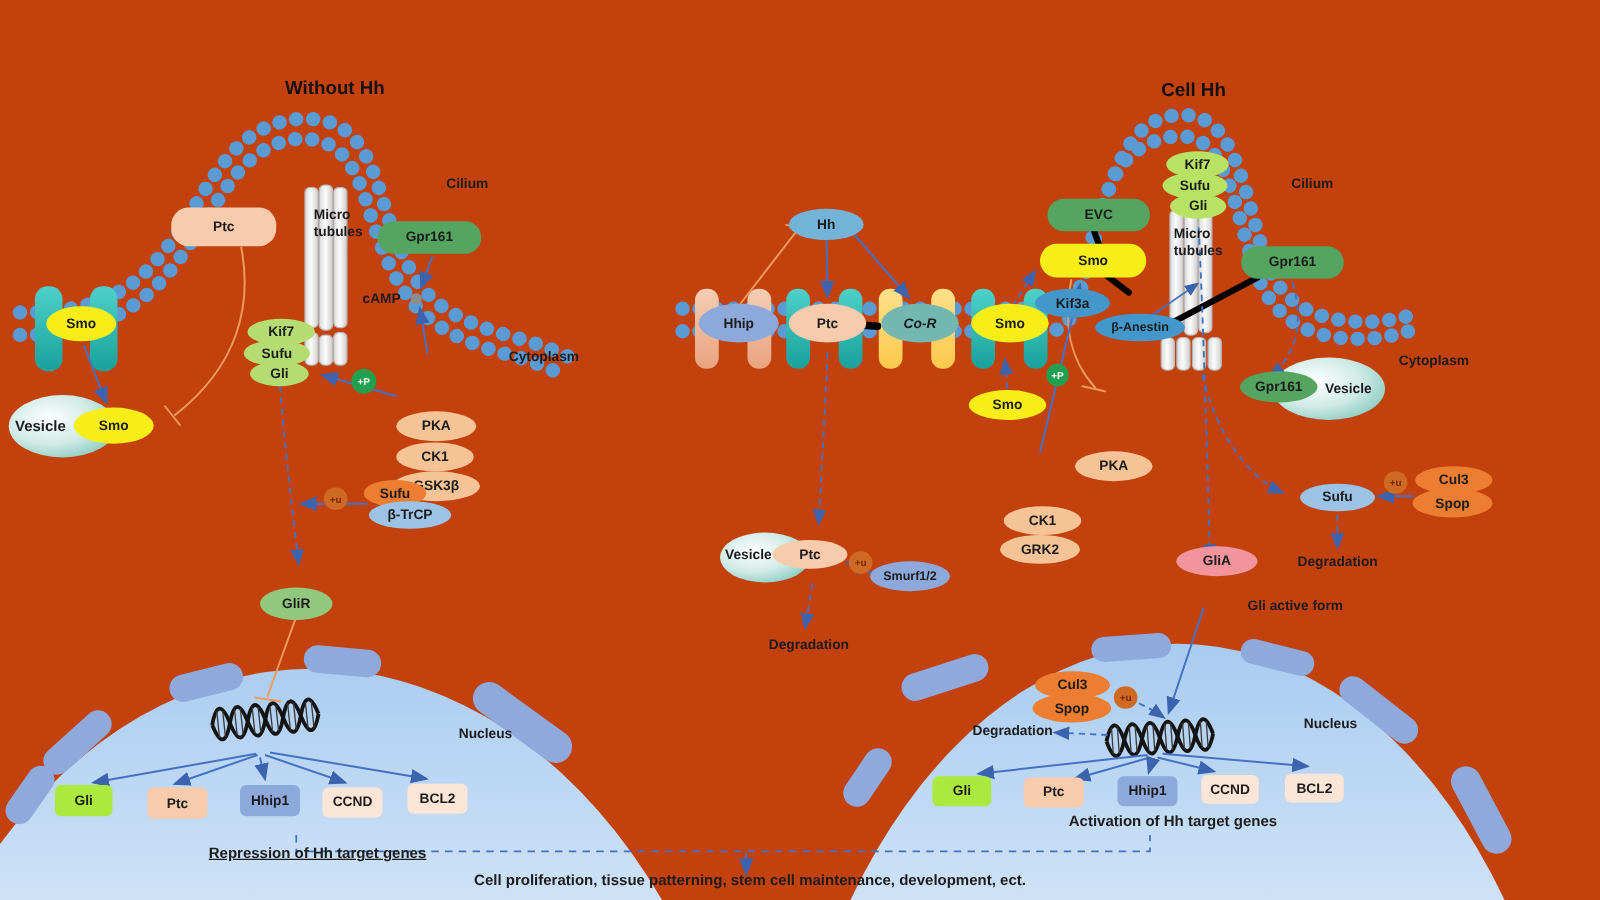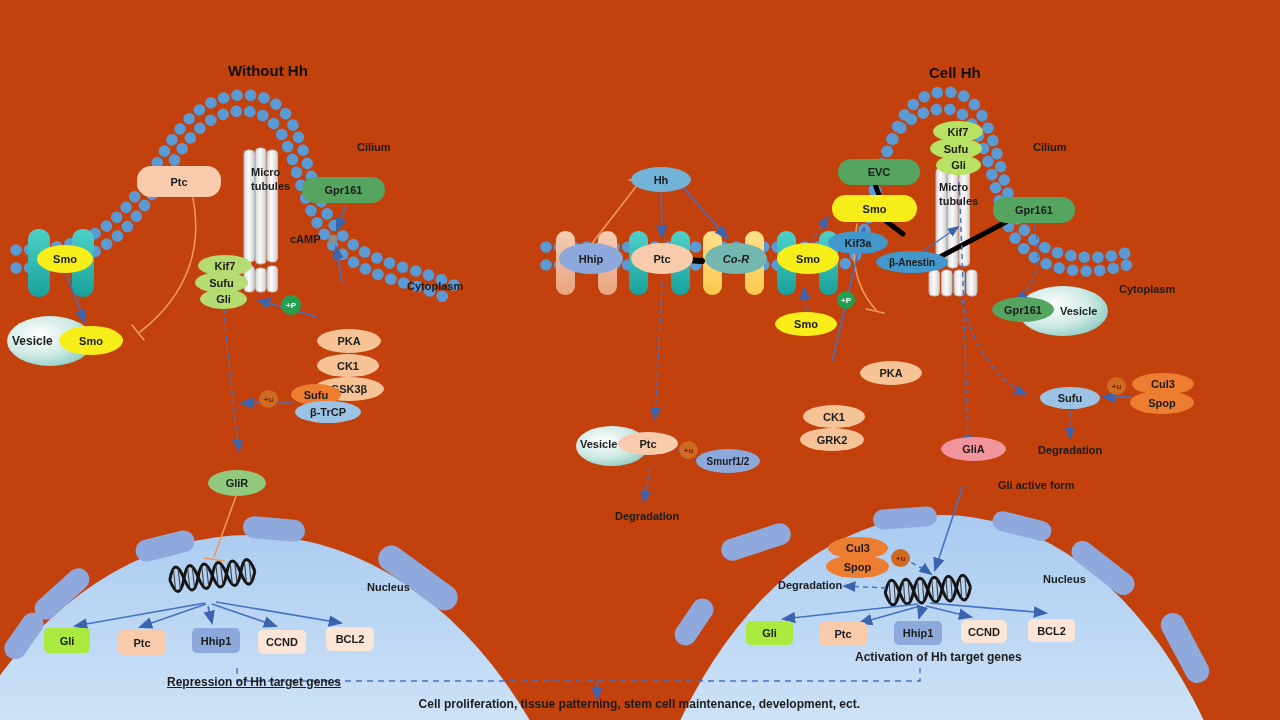--- a/index.html
+++ b/index.html
@@ -245,21 +245,21 @@
 <div class="lbl wrap" style="left:939px;top:181px;width:52px;">Micro tubules</div>
 <div class="lbl" style="left:580px;top:438px;">Vesicle</div>
 <div class="lbl" style="left:615px;top:510px;">Degradation</div>
 <div class="lbl" style="left:1060px;top:305px;">Vesicle</div>
 <div class="lbl" style="left:1038px;top:444px;">Degradation</div>
 <div class="lbl" style="left:998px;top:479px;">Gli active form</div>
 <div class="lbl" style="left:778px;top:579px;">Degradation</div>
 <div class="lbl" style="left:1043px;top:573px;">Nucleus</div>
 <div class="lbl cap" style="left:855px;top:650px;">Activation of Hh target genes</div>
 
-<div class="lbl cap" style="left:340px;top:697px;width:520px;text-align:right;">Cell proliferation,  tissue patterning,  stem cell maintenance,  development,  ect.</div>
+<div class="lbl cap" style="left:340px;top:697px;width:520px;text-align:center;">Cell proliferation,  tissue patterning,  stem cell maintenance,  development,  ect.</div>
 
 <div class="shape pill peach2" style="left:137px;top:166px;width:84px;height:31px;">
       <span>Ptc</span>
     </div>
 <div class="shape ell yellow" style="left:37px;top:245px;width:56px;height:28px;">
       <span>Smo</span>
     </div>
 <div class="shape ell yellow" style="left:59px;top:326px;width:64px;height:29px;">
       <span>Smo</span>
     </div>

